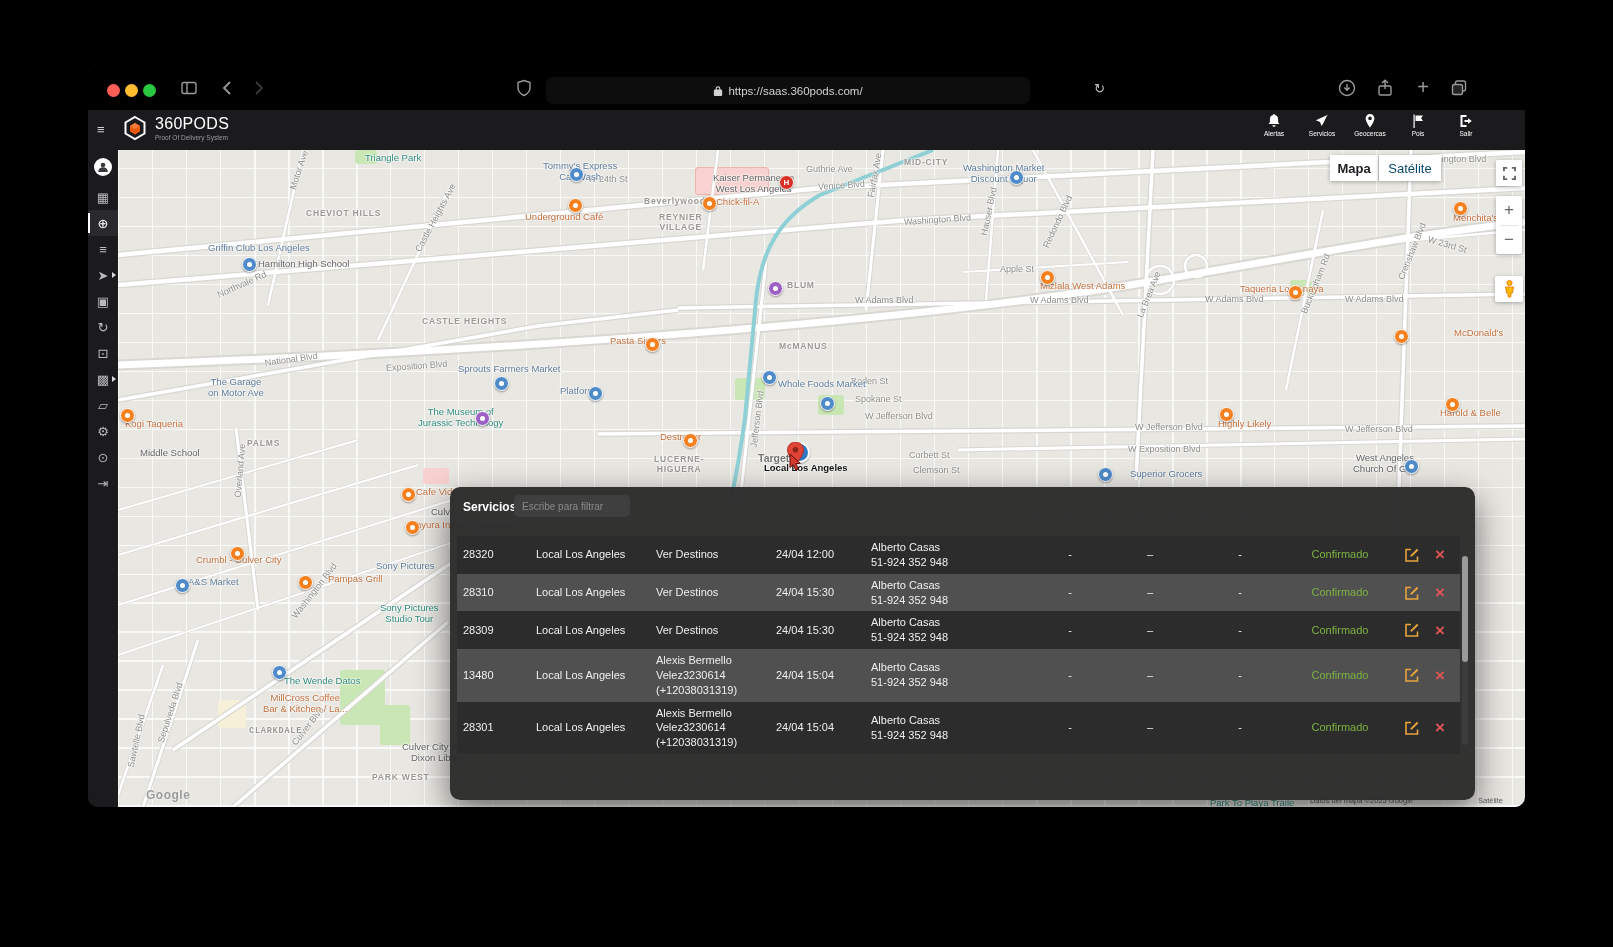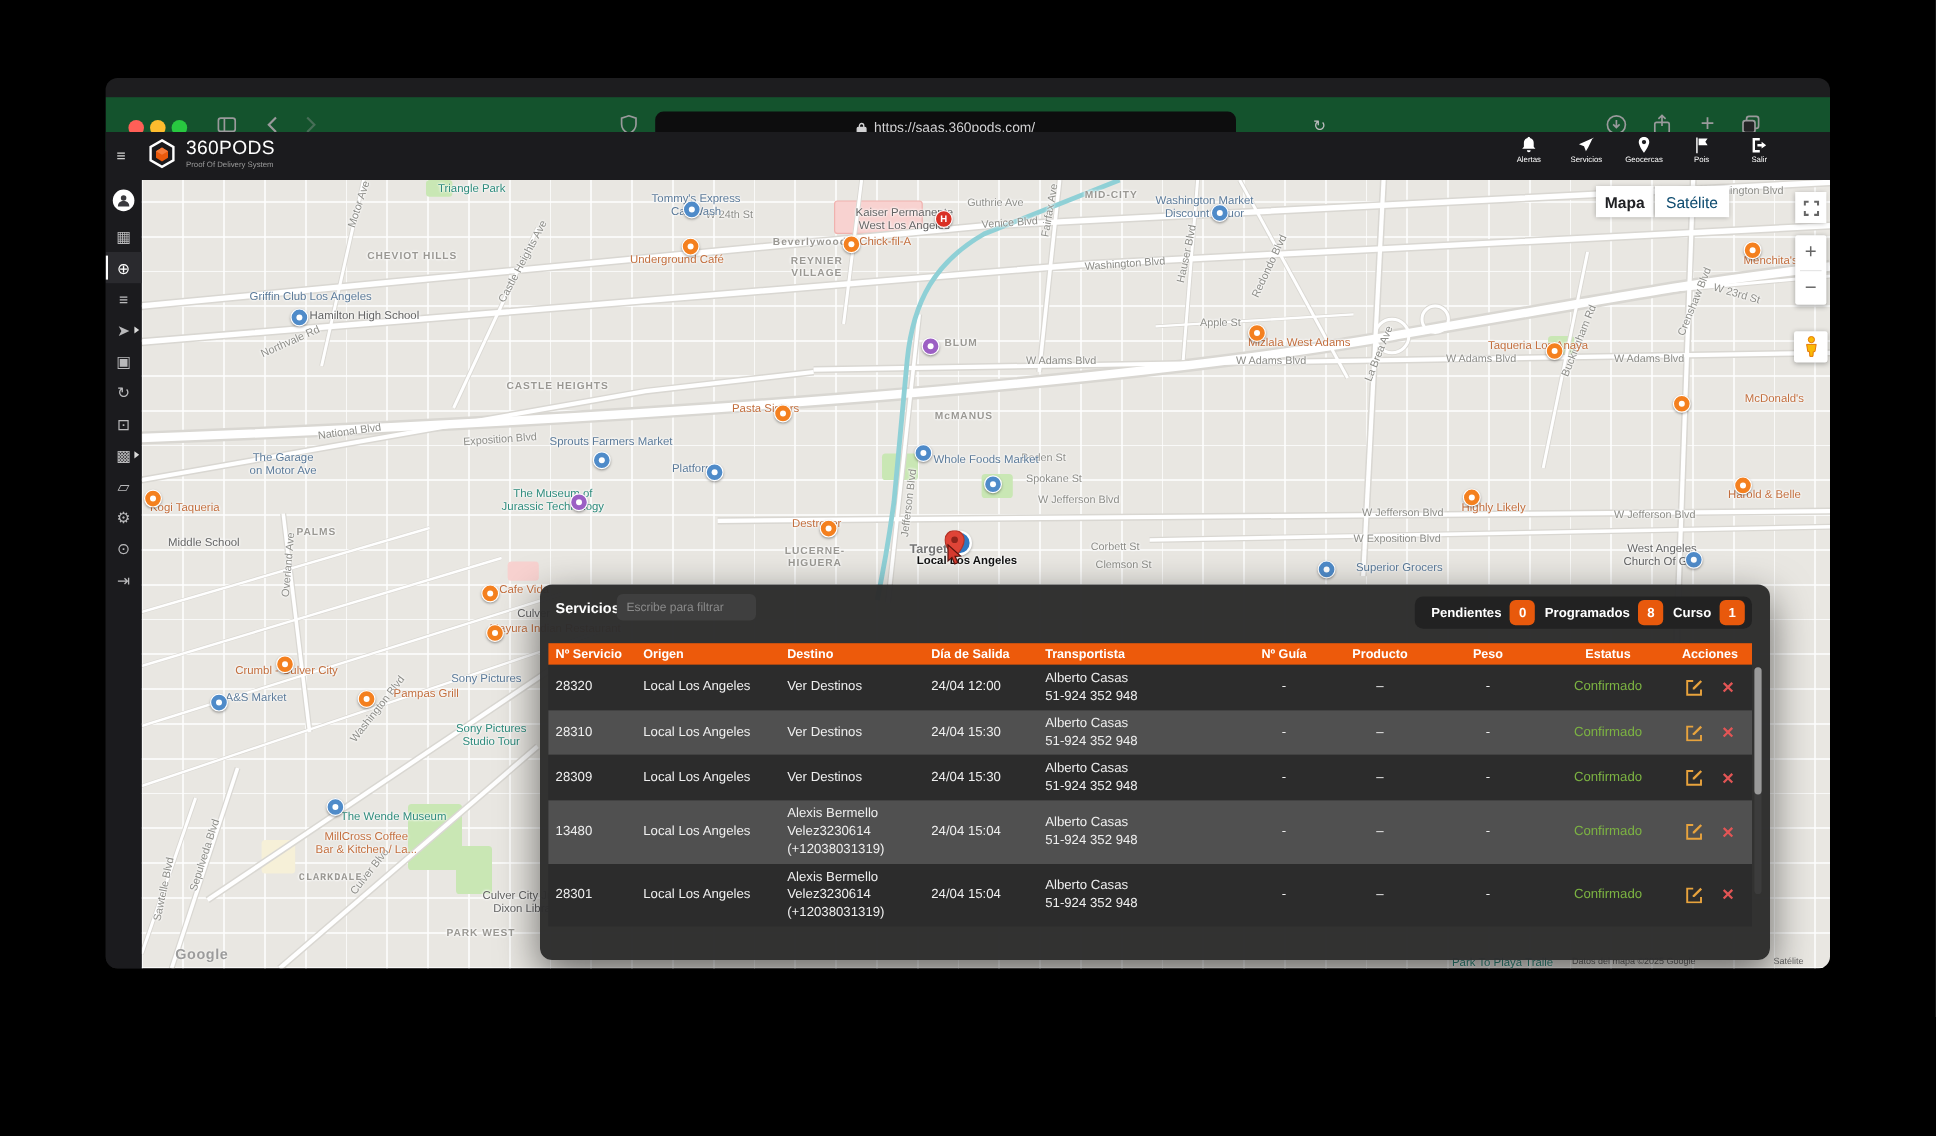--- a/index.html
+++ b/index.html
@@ -1,21 +1,21 @@
 <!DOCTYPE html>
 <html><head>
 <meta charset="utf-8">
 <style>
   html,body{margin:0;padding:0;background:#000;width:1613px;height:947px;overflow:hidden;
     font-family:"Liberation Sans","DejaVu Sans",sans-serif;}
   .stage{position:relative;width:1613px;height:947px;background:#000;}
   .window{position:absolute;left:88px;top:65px;width:1437px;height:742px;background:#1d1d1f;
     border-radius:10px;overflow:hidden;}
   
-  .chrome{position:absolute;left:0;top:16px;width:100%;height:45px;background:#14532d;}
+  .chrome{position:absolute;left:0;top:0;width:100%;height:45px;background:#000000;}
   .tl{position:absolute;top:19px;width:13px;height:13px;border-radius:50%;}
   .tl.red{left:19px;background:#ff5f57;}
   .tl.yel{left:37px;background:#febc2e;}
   .tl.grn{left:55px;background:#28c840;}
   .chrome-ico{position:absolute;top:14px;width:18px;height:18px;color:#9a9a9c;}
   .chrome-ico svg{width:18px;height:18px;display:block;}
   .dim{opacity:.38;}
   .urlbar{position:absolute;left:458px;top:12px;width:484px;height:27px;background:#0d0d0e;
     border-radius:7px;display:flex;align-items:center;justify-content:center;gap:5px;color:#d2d2d4;font-size:11.5px;}
   .urlbar .lock{width:10px;height:12px;}
@@ -443,21 +443,21 @@
           <div class="mlabel poir" style="left: 1336px; top: 177px;">McDonald's</div>
           <div class="mlabel poir" style="left: 298px; top: 336px;">Cafe Vida</div>
           <div class="mlabel poi" style="left: 313px; top: 356px;">Culver</div>
           <div class="mlabel poir" style="left: 290px; top: 369px;">Mayura Indian Restaurant</div>
           <div class="mlabel poir" style="left: 78px; top: 404px;">Crumbl - Culver City</div>
           <div class="mlabel poib" style="left: 70px; top: 426px;">A&amp;S Market</div>
           <div class="mlabel poir" style="left: 210px; top: 423px;">Pampas Grill</div>
           <div class="mlabel poib" style="left: 258px; top: 410px;">Sony Pictures</div>
           <div class="mlabel poit" style="left: 262px; top: 452px;">Sony Pictures
 Studio Tour</div>
-          <div class="mlabel poit" style="left: 166px; top: 525px;">The Wende Museum</div>
+          <div class="mlabel poit" style="left: 166px; top: 525px;">The Wende Datos</div>
           <div class="mlabel poir" style="left: 145px; top: 542px;">MillCross Coffee
 Bar &amp; Kitchen / La...</div>
           <div class="mlabel poi" style="left: 284px; top: 591px;">Culver City Julian
 Dixon Library</div>
           <div class="mlabel poit" style="left: 1072px; top: 647px; margin-left: 20px;">Park To Playa Traile</div>
         </div>
       <div id="markers">
           <div class="mk mk-b" style="left: 451px; top: 17px;"></div>
           <div class="mk mk-o" style="left: 450px; top: 48px;"></div>
           <div class="mk mk-o" style="left: 584px; top: 46px;"></div>
@@ -520,41 +520,21 @@
       </div>
 
       <span class="gwm" style="left:28px;top:638px">Google</span>
       <span class="attrib" style="right:112px;bottom:2px">Datos del mapa ©2025 Google</span>
       <span class="attrib" style="right:22px;bottom:2px">Satélite</span>
     </div>
 
     <div class="panel">
       <span class="p-title">Servicios</span>
       <input class="p-filter" placeholder="Escribe para filtrar" style="">
-      <div class="badges" id="badges">
-          <span class="badge-lb">Pendientes</span>
-          <span class="badge-v">0</span>
-          <span class="badge-lb">Programados</span>
-          <span class="badge-v">8</span>
-          <span class="badge-lb">Curso</span>
-          <span class="badge-v">1</span>
-        </div>
       <div class="tbl">
-        <div class="thead" id="thead">
-            <div class="th">Nº Servicio</div>
-            <div class="th">Origen</div>
-            <div class="th">Destino</div>
-            <div class="th">Día de Salida</div>
-            <div class="th">Transportista</div>
-            <div class="th c">Nº Guía</div>
-            <div class="th c">Producto</div>
-            <div class="th c">Peso</div>
-            <div class="th c">Estatus</div>
-            <div class="th c">Acciones</div>
-          </div>
         <div id="tbody">
             <div class="trow">
               <div class="td">28320</div>
               <div class="td">Local Los Angeles</div>
               <div class="td">Ver Destinos</div>
               <div class="td">24/04 12:00</div>
               <div class="td">Alberto Casas
 51-924 352 948</div>
               <div class="td c">-</div>
               <div class="td c">–</div>

